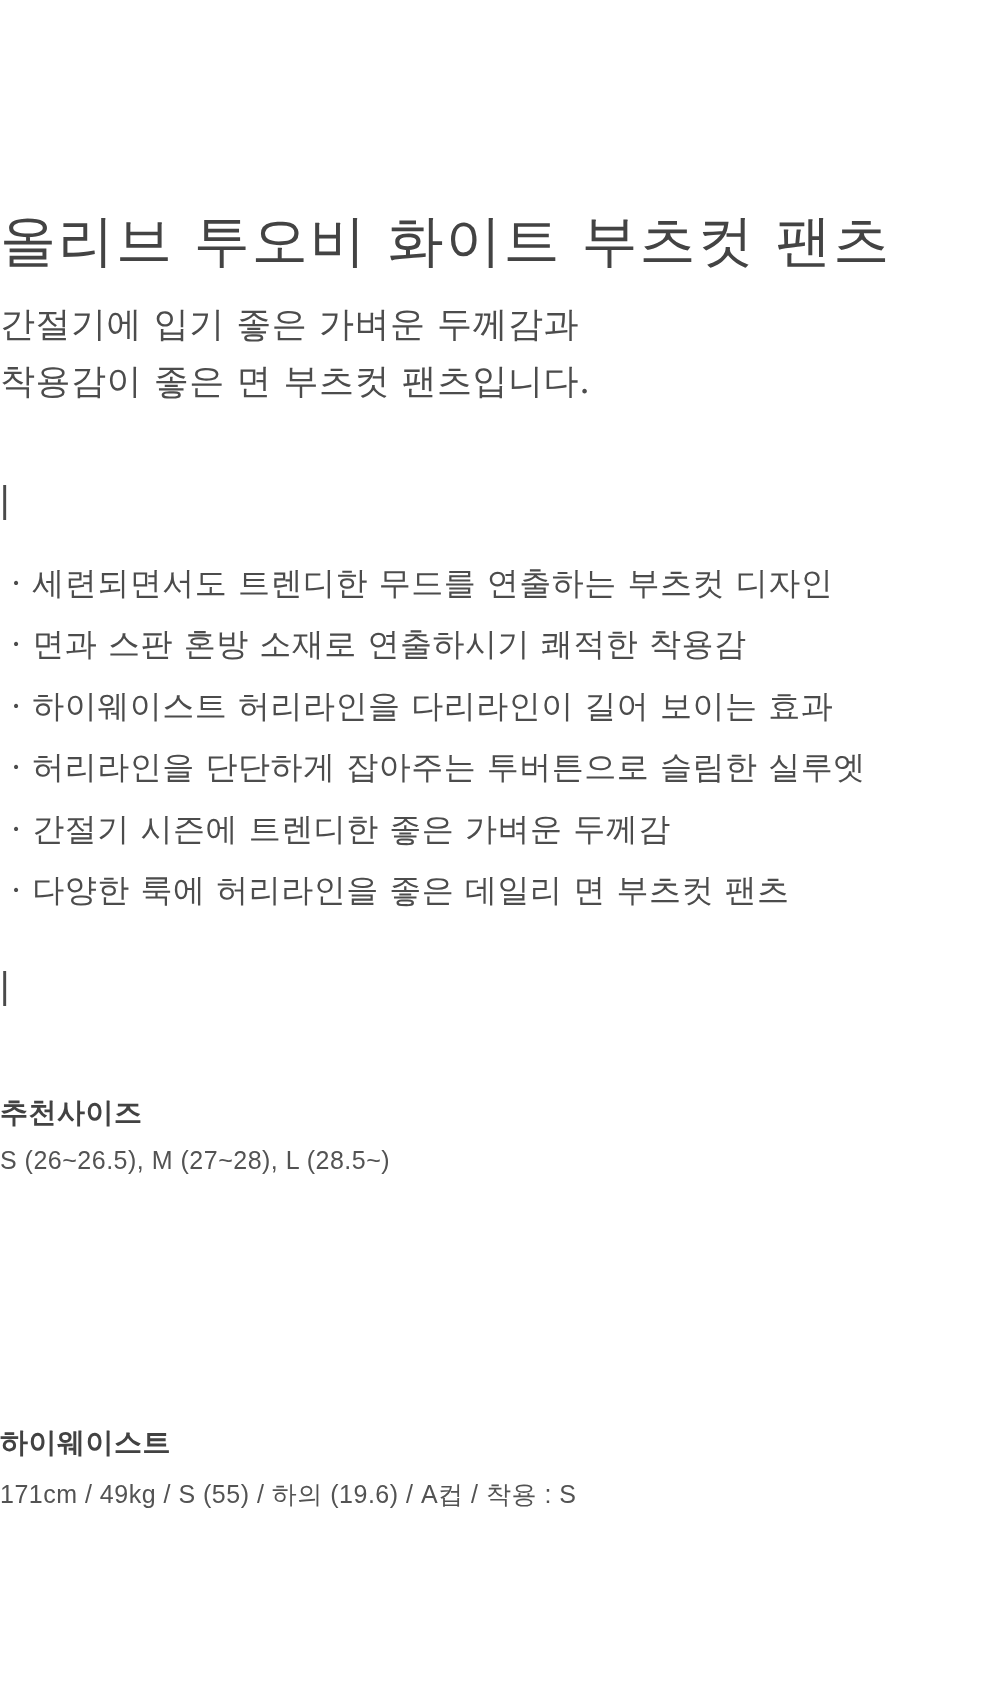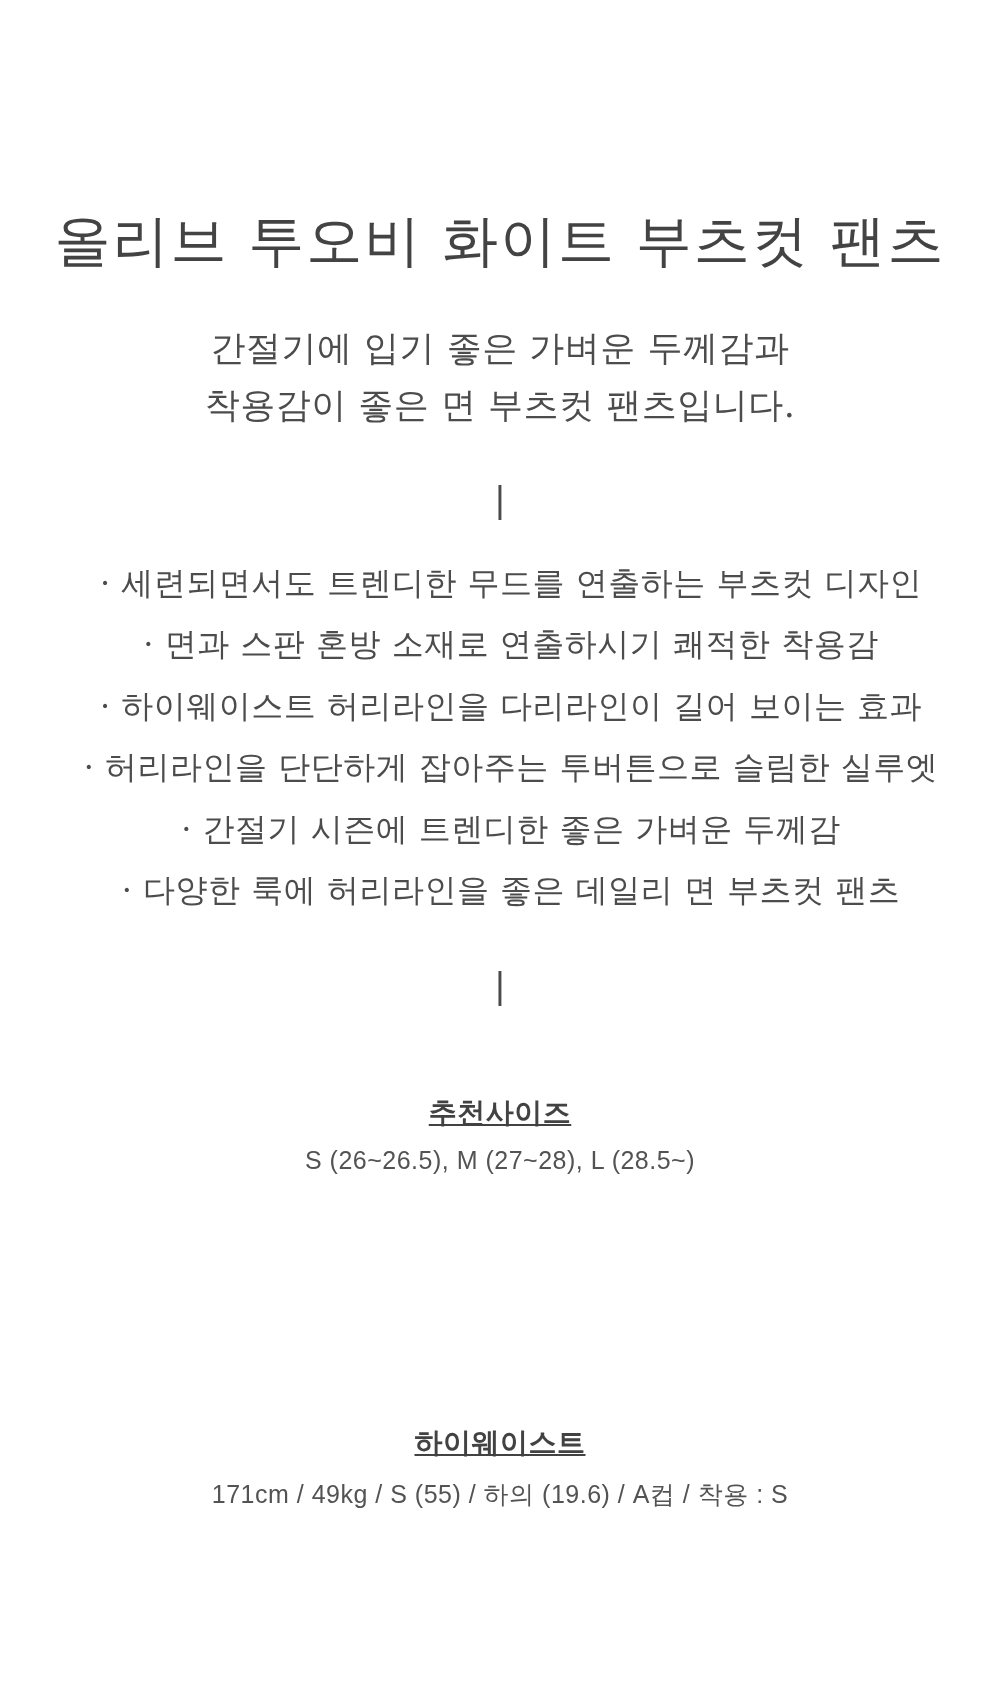--- a/index.html
+++ b/index.html
@@ -12,35 +12,34 @@
     width: 1000px;
     height: 1687px;
     background: #ffffff;
     overflow: hidden;
     font-family: "DejaVu Serif", "Liberation Serif", serif;
   }
   .centered {
     position: absolute;
     left: 0;
     width: 1000px;
-    text-align: center;
   }
   
   .product-title {
     top: 168px;
     font-size: 56px;
     font-weight: 400;
     letter-spacing: 2px;
     color: #434343;
     line-height: 70px;
     font-family: "DejaVu Serif", "Liberation Serif", serif;
   }
   
   .intro {
-    top: 320px;
+    top: 296px;
     font-size: 35px;
     line-height: 57px;
     color: #4c4c4c;
     letter-spacing: 0.5px;
   }
   
   .divider {
     font-size: 36px;
     line-height: 36px;
     color: #4a4a4a;
@@ -62,21 +61,20 @@
     color: #4c4c4c;
     letter-spacing: 0.5px;
   }
   
   .section-heading {
     font-family: "Liberation Sans", "DejaVu Sans", sans-serif;
     font-size: 28px;
     font-weight: 700;
     color: #424242;
     letter-spacing: 0.5px;
-    text-decoration: underline;
   }
   .section-value {
     font-family: "Liberation Sans", "DejaVu Sans", sans-serif;
     font-size: 25px;
     font-weight: 400;
     color: #535353;
     letter-spacing: 0.5px;
   }
   .rec-heading   { top: 1094px; }
   .rec-value     { top: 1146px; }

